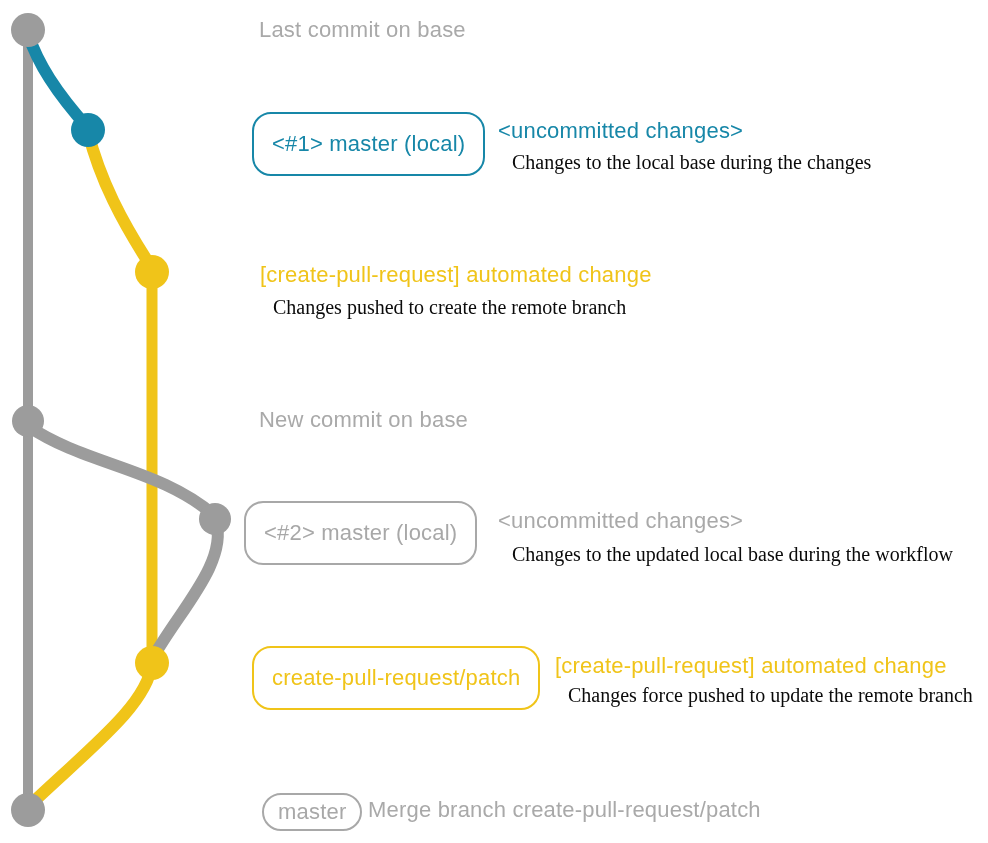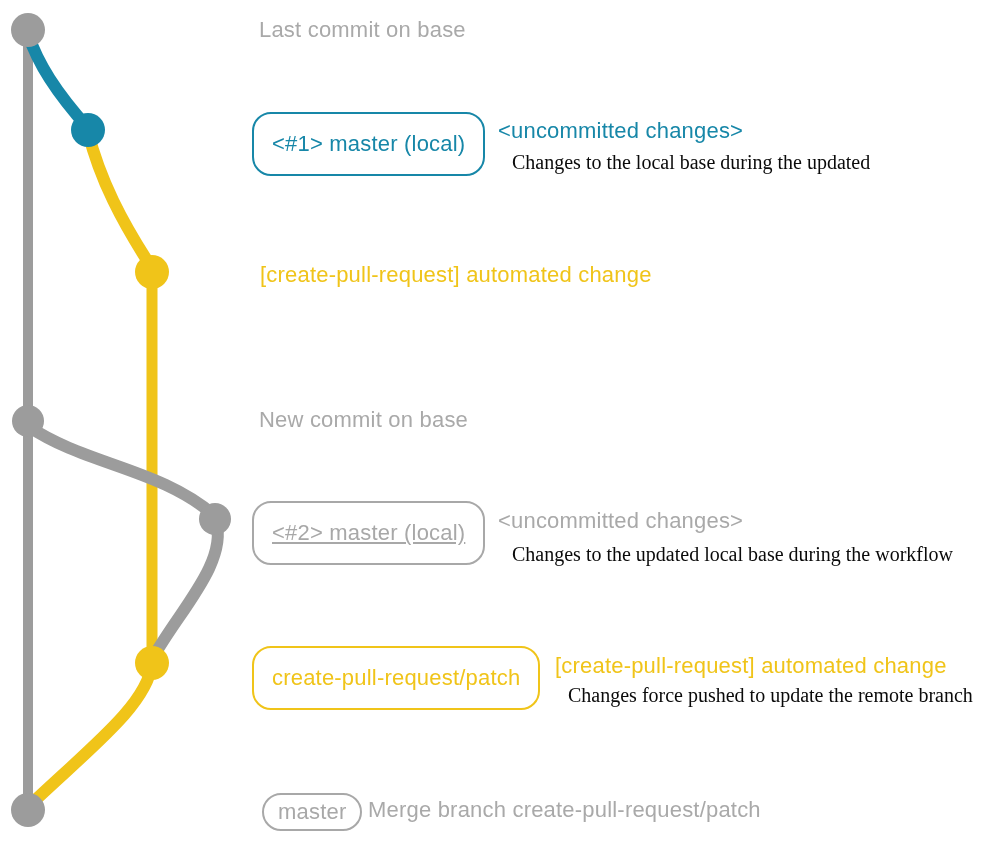--- a/index.html
+++ b/index.html
@@ -91,27 +91,28 @@
     <circle class="fill-gray" cx="28" cy="421" r="16"></circle>
     <circle class="fill-gray" cx="215" cy="519" r="16"></circle>
     <circle class="fill-yellow" cx="152" cy="663" r="17"></circle>
     <circle class="fill-gray" cx="28" cy="810" r="17"></circle>
   </svg>
 
   <div class="abs lbl" style="left:259px; top:17px;">Last commit on base</div>
 
   <div class="abs badge teal" style="left:252px; top:112px;">&lt;#1&gt; master (local)</div>
   <div class="abs lbl teal-text" style="left:498px; top:118px;">&lt;uncommitted changes&gt;</div>
-  <div class="abs desc" style="left:512px; top:150px;">Changes to the local base during the updated</div>
+  <div class="abs desc" style="left:512px; top:150px;">Changes to the local base during the changes</div>
 
   <div class="abs lbl yellow-text" style="left:260px; top:262px;">[create-pull-request] automated change</div>
+  <div class="abs desc" style="left:273px; top:295px;">Changes pushed to create the remote branch</div>
 
   <div class="abs lbl" style="left:259px; top:407px;text-align:center;">New commit on base</div>
 
-  <div class="abs badge gray" style="left:252px; top:501px;text-decoration:underline;">&lt;#2&gt; master (local)</div>
+  <div class="abs badge gray" style="left:244px; top:501px;">&lt;#2&gt; master (local)</div>
   <div class="abs lbl gray-text" style="left:498px; top:508px;">&lt;uncommitted changes&gt;</div>
   <div class="abs desc" style="left:512px; top:542px;">Changes to the updated local base during the workflow</div>
 
   <div class="abs badge yellow" style="left:252px; top:646px;">create-pull-request/patch</div>
   <div class="abs lbl yellow-text" style="left:555px; top:653px;">[create-pull-request] automated change</div>
   <div class="abs desc" style="left:568px; top:683px;">Changes force pushed to update the remote branch</div>
 
   <div class="abs badge gray small" style="left:262px; top:793px;">master</div>
   <div class="abs lbl gray-text" style="left:368px; top:797px;">Merge branch create-pull-request/patch</div>
 

